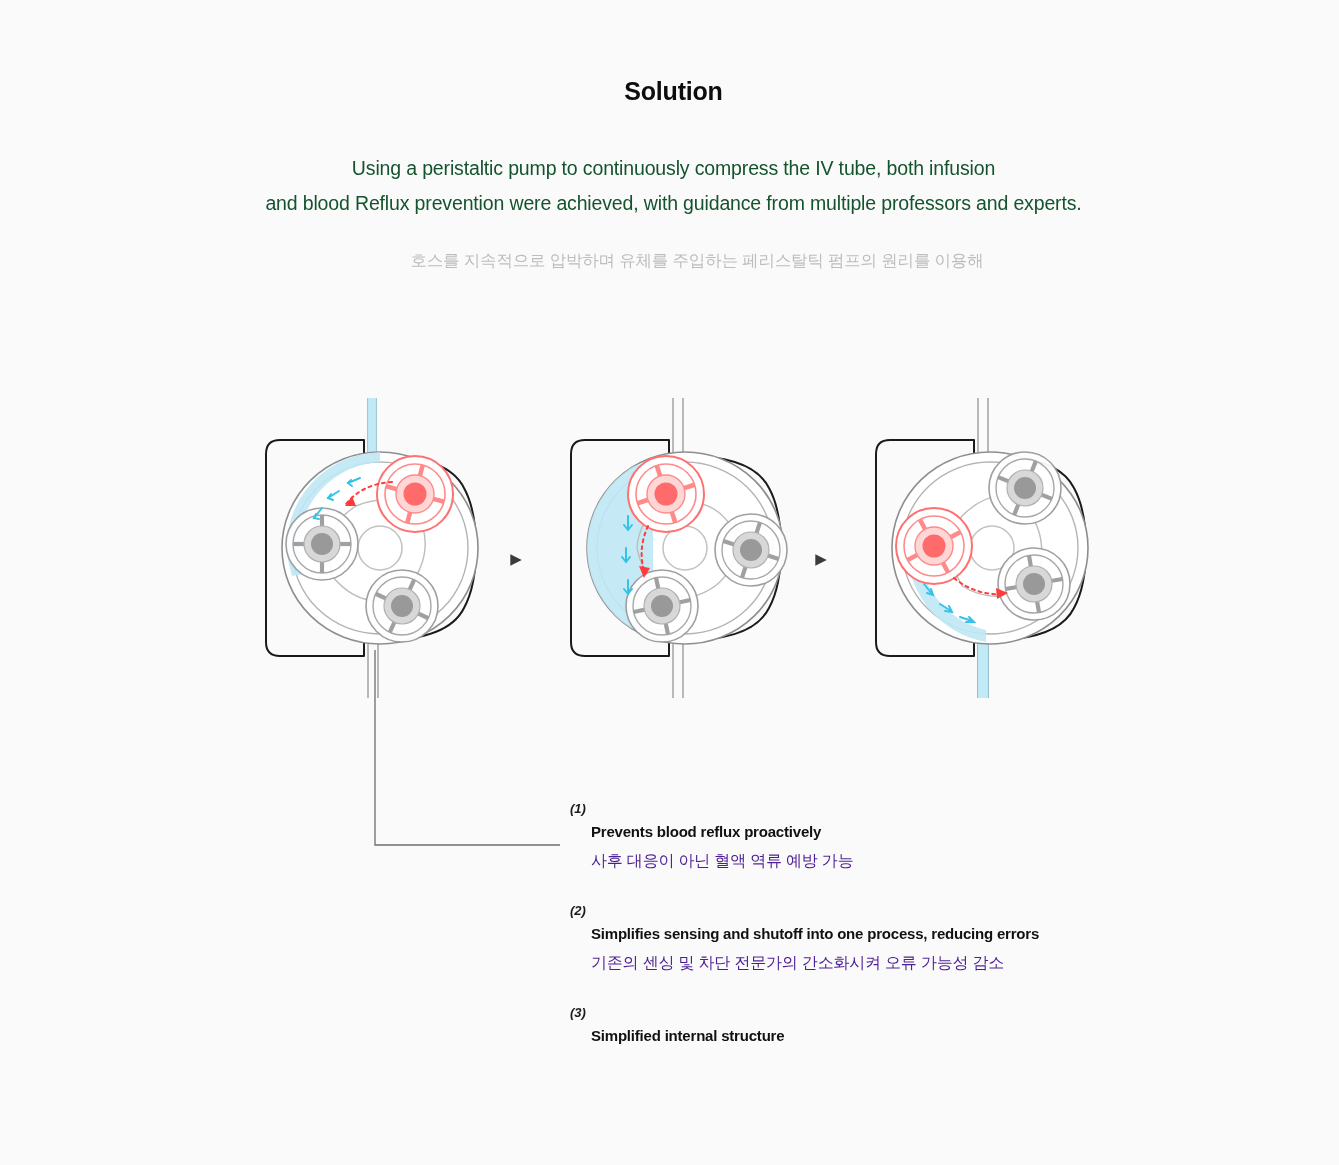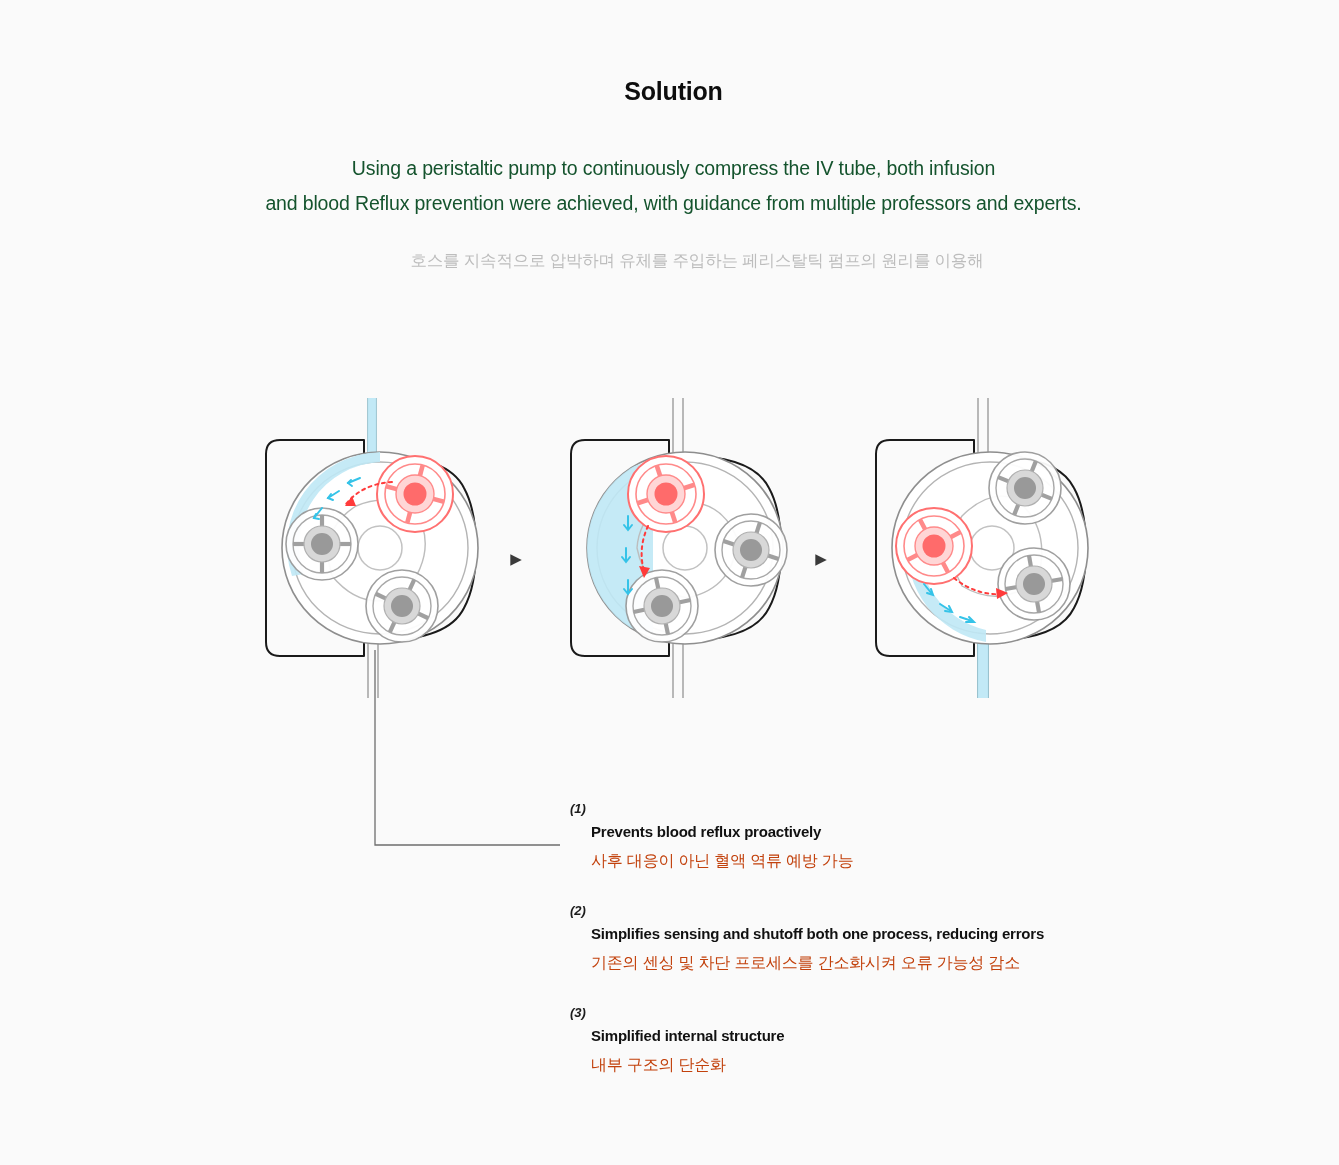--- a/index.html
+++ b/index.html
@@ -113,21 +113,21 @@
     font-size: 15px;
     font-weight: bold;
     color: #111111;
     line-height: 28px;
     letter-spacing: -0.2px;
     padding-left: 21px;
   }
   .benefit-subtitle {
     font-size: 16px;
     font-weight: 400;
-    color: #c2410c;
+    color: #4c1d95;
     line-height: 29px;
     letter-spacing: -0.2px;
     padding-left: 21px;
   }
 </style>
 </head>
 <body>
 
 <div id="header">
   <h1 id="page-title">Solution</h1>
@@ -428,23 +428,22 @@
 <div id="benefits-list">
 
   <div class="benefit-item">
     <div class="benefit-index">(1)</div>
     <div class="benefit-title">Prevents blood reflux proactively</div>
     <div class="benefit-subtitle">사후 대응이 아닌 혈액 역류 예방 가능</div>
   </div>
 
   <div class="benefit-item">
     <div class="benefit-index">(2)</div>
-    <div class="benefit-title">Simplifies sensing and shutoff both one process, reducing errors</div>
-    <div class="benefit-subtitle">기존의 센싱 및 차단 프로세스를 간소화시켜 오류 가능성 감소</div>
+    <div class="benefit-title">Simplifies sensing and shutoff into one process, reducing errors</div>
+    <div class="benefit-subtitle">기존의 센싱 및 차단 전문가의 간소화시켜 오류 가능성 감소</div>
   </div>
 
   <div class="benefit-item">
     <div class="benefit-index">(3)</div>
     <div class="benefit-title">Simplified internal structure</div>
-    <div class="benefit-subtitle">내부 구조의 단순화</div>
   </div>
 
 </div>
 
 </body></html>

